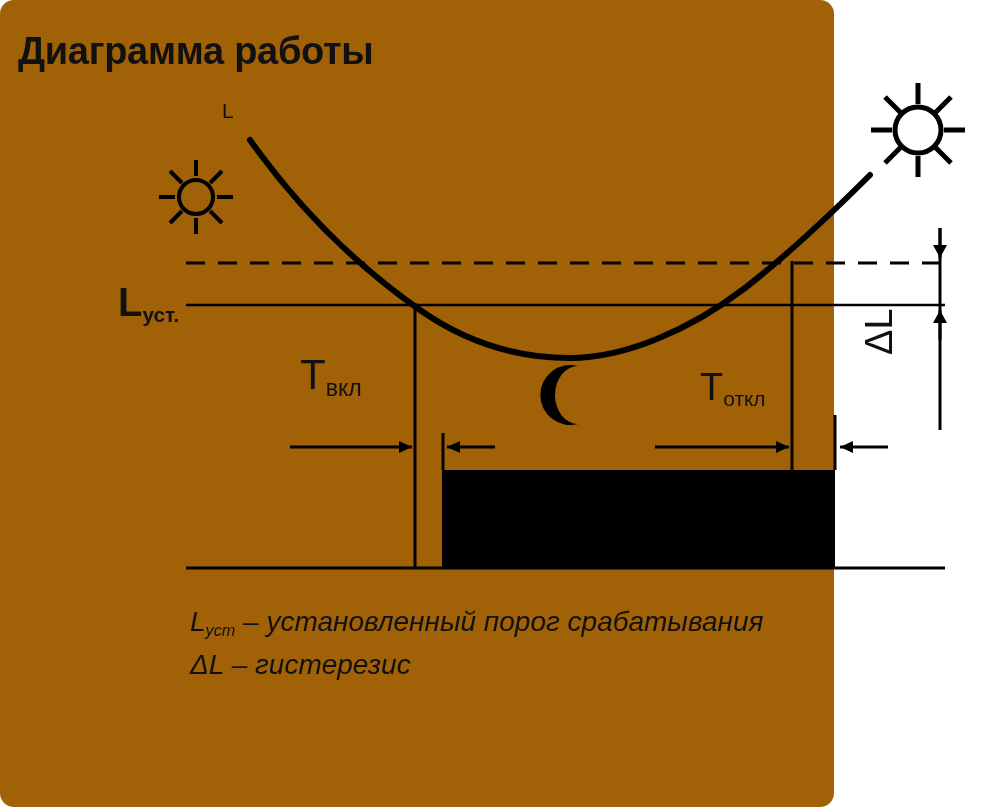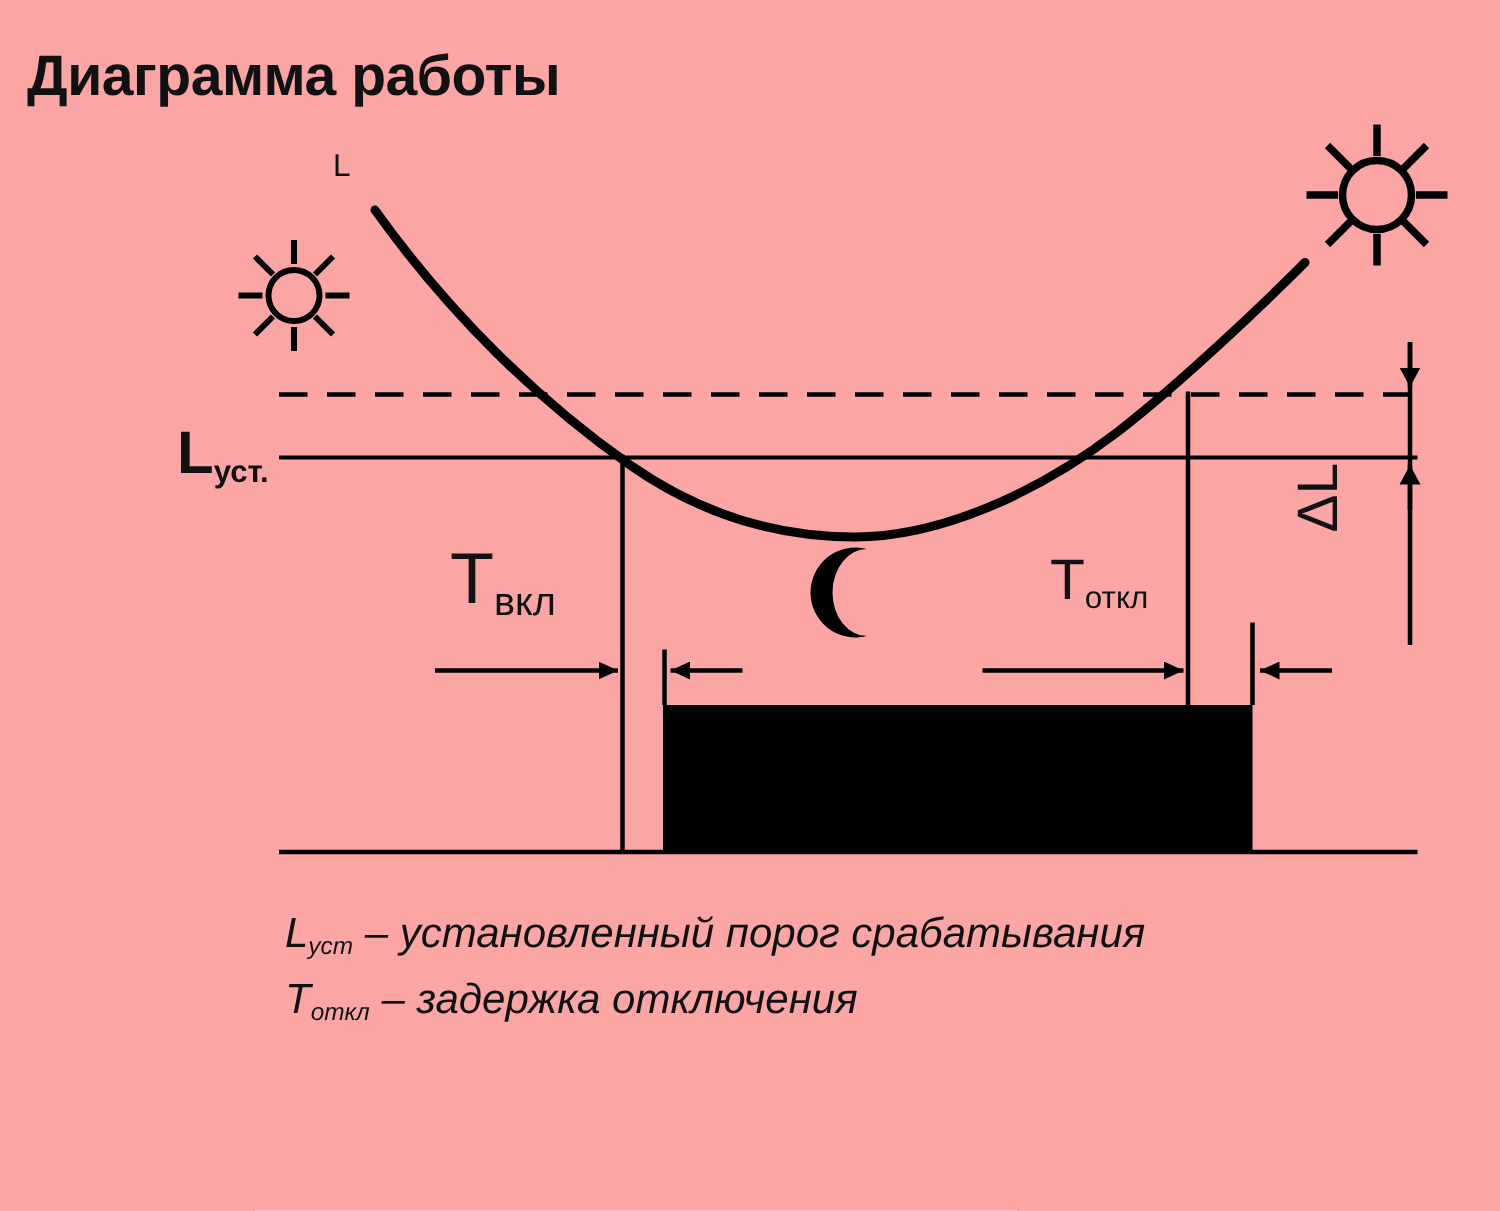--- a/index.html
+++ b/index.html
@@ -10,23 +10,24 @@
   body {
     width: 1000px;
     height: 807px;
     font-family: "Liberation Sans", sans-serif;
     color: #000000;
     overflow: hidden;
     position: relative;
   }
   #root {
     position: relative;
-    width: 1000px;
+    width: 834px;
     height: 807px;
-    background: #fca5a5;
+    background: #a16207;
+    border-radius: 14px;
   }
   .title {
     position: absolute;
     left: 18px;
     top: 30px;
     font-size: 38px;
     font-weight: bold;
     letter-spacing: -0.3px;
     font-family: "Liberation Sans", sans-serif;
     color: #111111;
@@ -83,22 +84,22 @@
     top: 0.30em;
     letter-spacing: 0px;
   }
   #curve-label {
     left: 222px;
     top: 99px;
     font-size: 21px;
   }
   #tvkl-label {
     left: 300px;
-    top: 368px;
-    font-size: 48px;
+    top: 356px;
+    font-size: 42px;
     line-height: 38px;
   }
   #totkl-label {
     left: 668px;
     top: 368px;
     font-size: 38px;
     line-height: 38px;
     margin-left: 32px;
   }
   #tvkl-label sub, #totkl-label sub {
@@ -208,17 +209,17 @@
     <span>T</span><sub>откл</sub>
   </div>
 
   <div class="axis-label" id="dl-label">ΔL</div>
 
   <div class="legend">
     <div class="legend-line">
       <span class="sym">L</span><sub>уст</sub><span> – </span><span>установленный порог срабатывания</span>
     </div>
     <div class="legend-line">
-      <span class="sym">T</span><sub>откл</sub><span> – </span><span>задержка отключения</span>
+      <span class="sym">ΔL</span><sub></sub><span> – </span><span>гистерезис</span>
     </div>
   </div>
 
 </div>
 
 </body></html>

